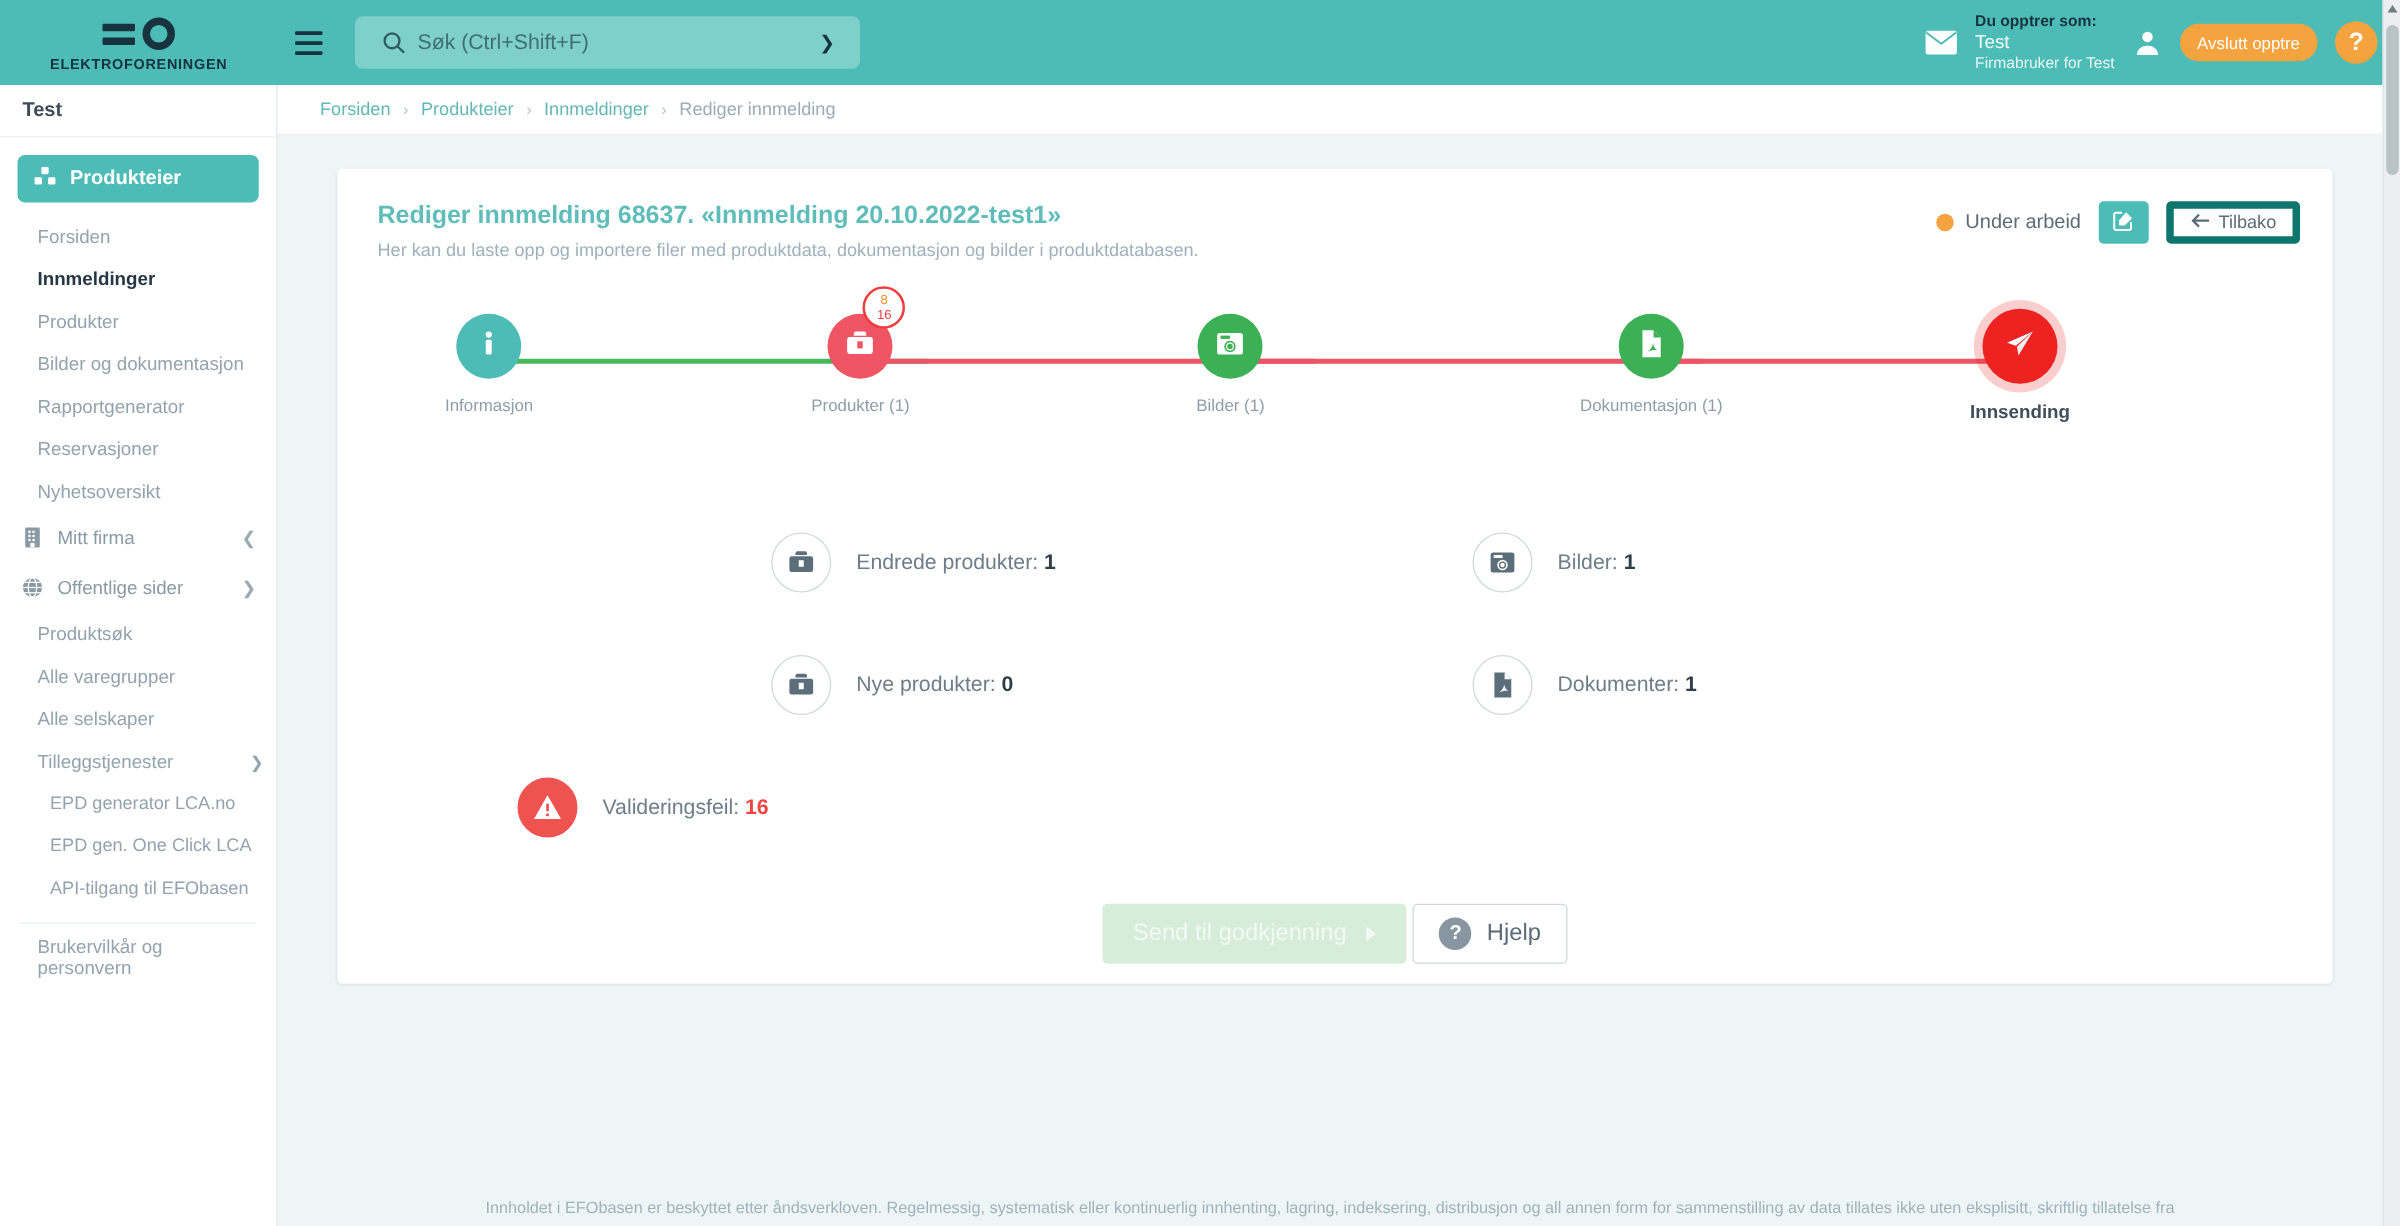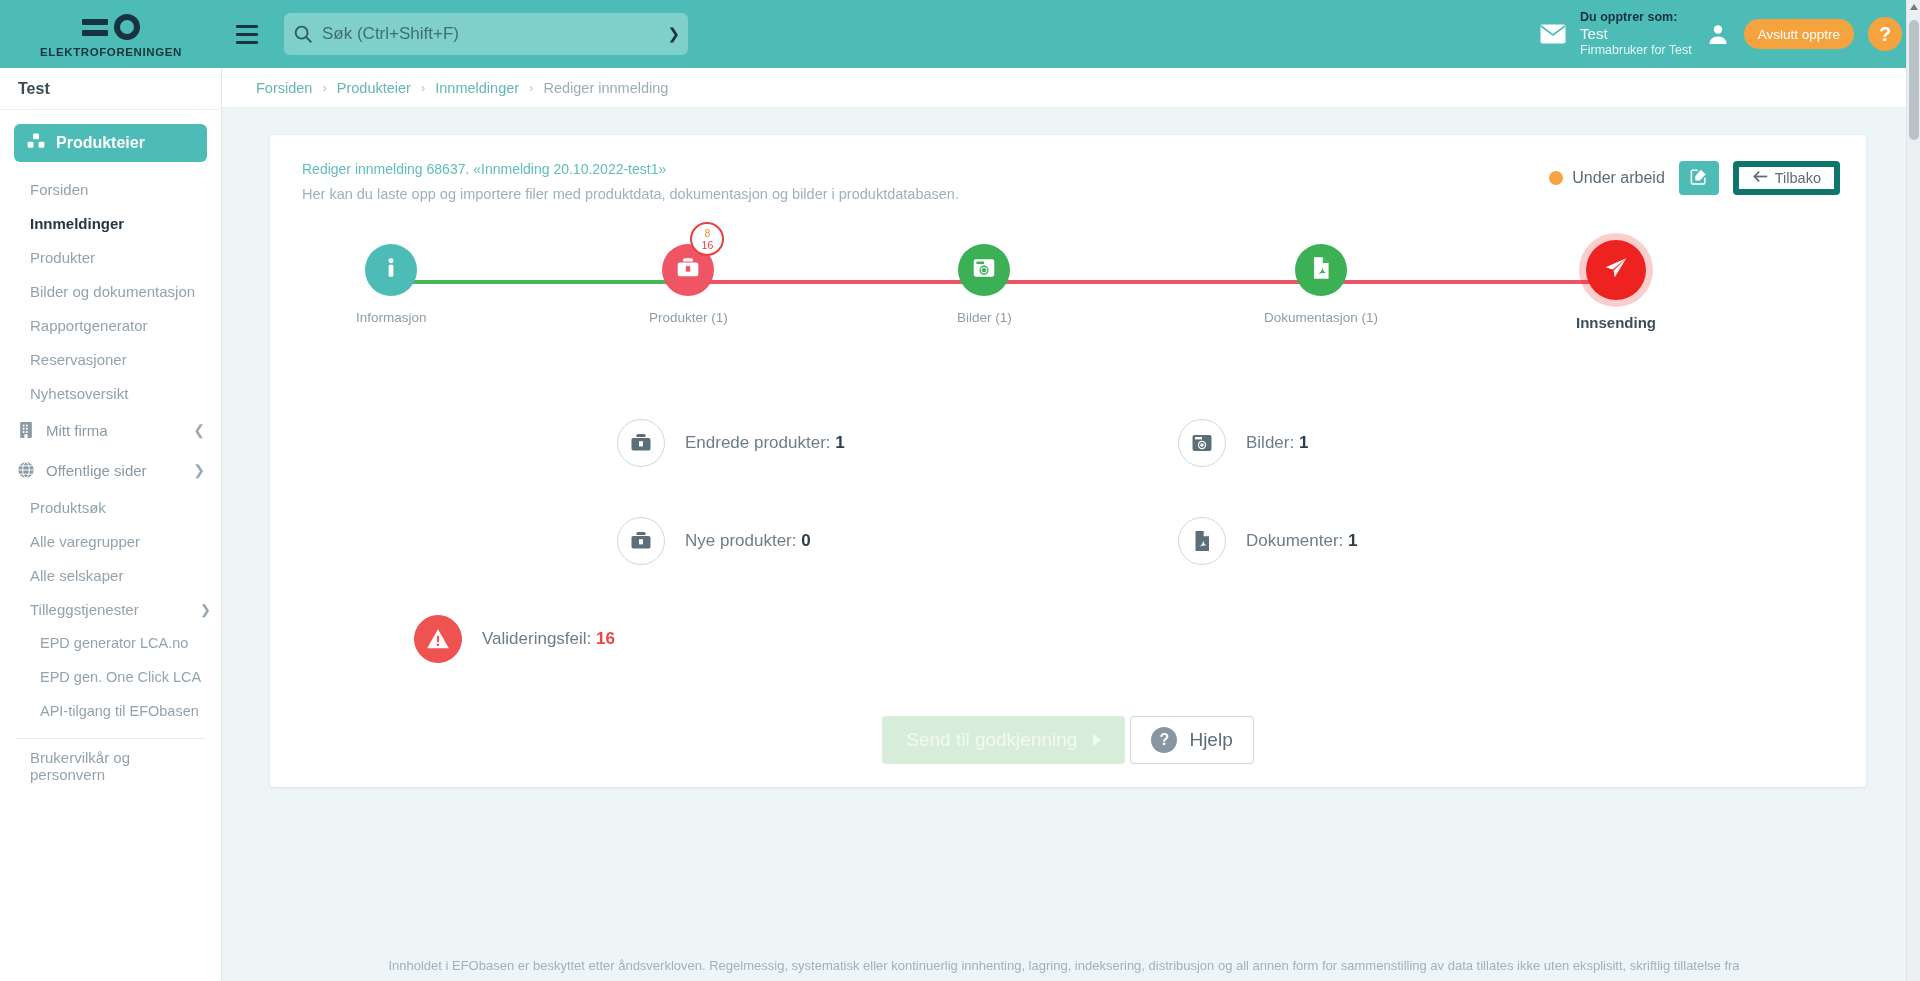--- a/index.html
+++ b/index.html
@@ -38,21 +38,21 @@
     font-size: 11.5px; letter-spacing: 0.6px; font-weight: 700; color: #16333f;
     margin-top: 4px;
   }
   .hamburger { width: 42px; display:flex; flex-direction: column; gap: 5px; align-items: center; cursor: pointer; margin-left: 4px;}
   .hamburger i { width: 22px; height: 3px; background: #16333f; border-radius: 1px; display:block; }
 
   .searchbox {
     margin-left: 16px;
     width: 404px; height: 42px;
     background: #7fcfca; border-radius: 6px;
-    display: flex; align-items: center; padding: 0 8px;
+    display: flex; align-items: center; padding: 0 20px;
     cursor: text;
   }
   .searchbox .s-ico { width: 22px; height: 22px; color: #2e5a60; flex: 0 0 22px; }
   .searchbox .s-ph { margin-left: 8px; font-size: 17px; color: #3f6f74; flex: 1; }
   .searchbox .s-caret { color: #16333f; font-size: 15px; }
 
   .topbar-right {
     margin-left: auto; display: flex; align-items: center; gap: 14px;
     padding-right: 18px;
   }
@@ -143,21 +143,21 @@
 
   .card {
     position: relative;
     margin: 27px 40px 0 48px;
     background: #fff;
     border-radius: 4px;
     box-shadow: 0 1px 3px rgba(30,50,60,.10);
     height: 652px;
   }
   .card-head { padding: 26px 30px 0 32px; }
-  .card-title { font-size: 14px; color: #5fbdb9; font-weight: 400; }
+  .card-title { font-size: 20px; color: #5fbdb9; font-weight: 700; }
   .card-sub { font-size: 14.5px; color: #9fb1ba; margin-top: 9px; }
 
   .head-right {
     position: absolute; top: 26px; right: 26px;
     display: flex; align-items: center; gap: 14px;
   }
   .status-pill { display: flex; align-items: center; gap: 9px; font-size: 16px; color: #5b6c77; }
   .status-dot { width: 14px; height: 14px; border-radius: 50%; background: #f5a33f; display:block;}
   .btn-edit {
     width: 40px; height: 34px; background: #4ebcb6; border: none; border-radius: 4px;

